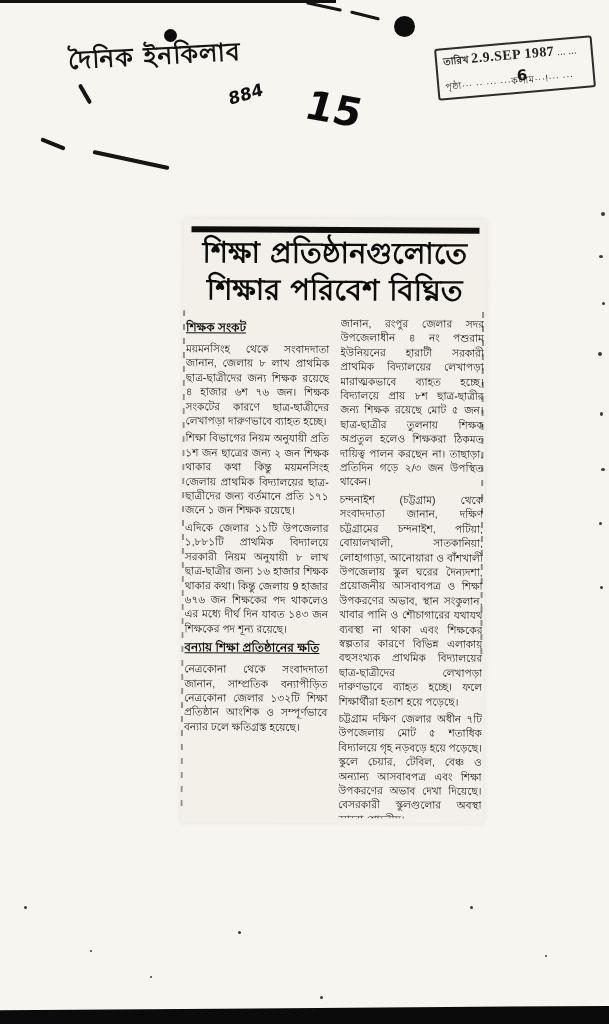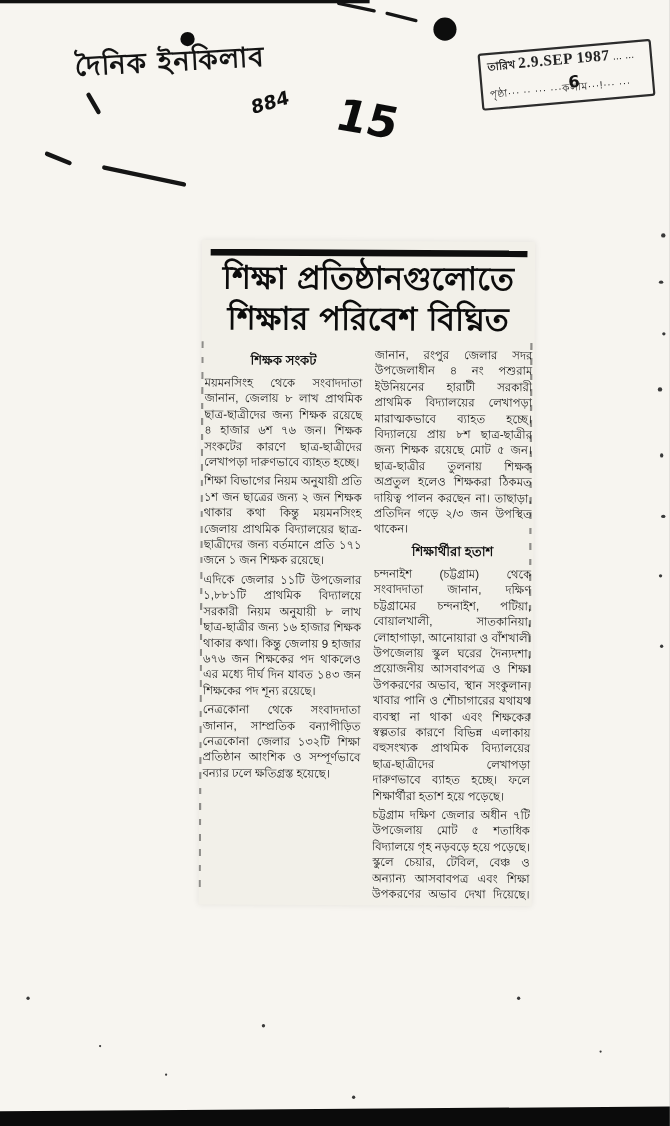--- a/index.html
+++ b/index.html
@@ -54,21 +54,21 @@
   .clip-edge-right{left:299px;top:92px;height:350px;}
   .headline-rule{width:288px;height:6px;background:#0e0e0e;margin:8px auto 2px auto;}
   .headline{
     font-family:"DejaVu Sans",sans-serif;font-weight:bold;
     font-size:29px;line-height:37px;text-align:center;color:#0c0c0c;
     letter-spacing:0px;white-space:nowrap;
   }
   .columns{display:flex;gap:11px;margin:7px 2px 0 3px;}
   .col{width:146px;height:502px;overflow:hidden;}
   .para{font-size:10.5px;line-height:14.4px;text-align:justify;margin:0 0 3px 0;color:#191919;}
-  .subhead{font-size:12px;font-weight:bold;text-align:center;margin:3px 0 3px 0;color:#111;}
+  .subhead{font-size:12px;font-weight:bold;margin:3px 0 3px 0;color:#111;text-decoration:underline;}
 </style>
 </head>
 <body>
 
 <div id="page">
 
   <div class="top-edge-line"></div>
   <div class="bottom-band"></div>
   <div class="dot dot-small"></div>
   <div class="dot dot-large"></div>
@@ -105,27 +105,27 @@
     <div class="headline">শিক্ষা প্রতিষ্ঠানগুলোতে</div>
     <div class="headline">শিক্ষার পরিবেশ বিঘ্নিত</div>
 
     <div class="columns">
 
       <div class="col">
         <div class="subhead">শিক্ষক সংকট</div>
         <p class="para">ময়মনসিংহ থেকে সংবাদদাতা জানান, জেলায় ৮ লাখ প্রাথমিক ছাত্র-ছাত্রীদের জন্য শিক্ষক রয়েছে ৪ হাজার ৬শ ৭৬ জন। শিক্ষক সংকটের কারণে ছাত্র-ছাত্রীদের লেখাপড়া দারুণভাবে ব্যাহত হচ্ছে।</p>
         <p class="para">শিক্ষা বিভাগের নিয়ম অনুযায়ী প্রতি ১শ জন ছাত্রের জন্য ২ জন শিক্ষক থাকার কথা কিন্তু ময়মনসিংহ জেলায় প্রাথমিক বিদ্যালয়ের ছাত্র-ছাত্রীদের জন্য বর্তমানে প্রতি ১৭১ জনে ১ জন শিক্ষক রয়েছে।</p>
         <p class="para">এদিকে জেলার ১১টি উপজেলার ১,৮৮১টি প্রাথমিক বিদ্যালয়ে সরকারী নিয়ম অনুযায়ী ৮ লাখ ছাত্র-ছাত্রীর জন্য ১৬ হাজার শিক্ষক থাকার কথা। কিন্তু জেলায় 9 হাজার ৬৭৬ জন শিক্ষকের পদ থাকলেও এর মধ্যে দীর্ঘ দিন যাবত ১৪৩ জন শিক্ষকের পদ শূন্য রয়েছে।</p>
+        <div class="subhead">বন্যায় শিক্ষা প্রতিষ্ঠানের ক্ষতি</div>
         <p class="para">নেত্রকোনা থেকে সংবাদদাতা জানান, সাম্প্রতিক বন্যাপীড়িত নেত্রকোনা জেলার ১৩২টি শিক্ষা প্রতিষ্ঠান আংশিক ও সম্পূর্ণভাবে বন্যার ঢলে ক্ষতিগ্রস্ত হয়েছে।</p>
 
       </div>
 
       <div class="col">
         <p class="para">জানান, রংপুর জেলার সদর উপজেলাধীন ৪ নং পশুরাম ইউনিয়নের হারাটী সরকারী প্রাথমিক বিদ্যালয়ের লেখাপড়া মারাত্মকভাবে ব্যাহত হচ্ছে। বিদ্যালয়ে প্রায় ৮শ ছাত্র-ছাত্রীর জন্য শিক্ষক রয়েছে মোট ৫ জন। ছাত্র-ছাত্রীর তুলনায় শিক্ষক অপ্রতুল হলেও শিক্ষকরা ঠিকমত দায়িত্ব পালন করছেন না। তাছাড়া, প্রতিদিন গড়ে ২/৩ জন উপস্থিত থাকেন।</p>
-        <div class="subhead">শিক্ষার্থীরা হতাশ</div>
         <p class="para">চন্দনাইশ (চট্টগ্রাম) থেকে সংবাদদাতা জানান, দক্ষিণ চট্টগ্রামের চন্দনাইশ, পটিয়া, বোয়ালখালী, সাতকানিয়া, লোহাগাড়া, আনোয়ারা ও বাঁশখালী উপজেলায় স্কুল ঘরের দৈন্যদশা, প্রয়োজনীয় আসবাবপত্র ও শিক্ষা উপকরণের অভাব, স্থান সংকুলান, খাবার পানি ও শৌচাগারের যথাযথ ব্যবস্থা না থাকা এবং শিক্ষকের স্বল্পতার কারণে বিভিন্ন এলাকায় বহুসংখ্যক প্রাথমিক বিদ্যালয়ের ছাত্র-ছাত্রীদের লেখাপড়া দারুণভাবে ব্যাহত হচ্ছে। ফলে শিক্ষার্থীরা হতাশ হয়ে পড়েছে।</p>
         <p class="para">চট্টগ্রাম দক্ষিণ জেলার অধীন ৭টি উপজেলায় মোট ৫ শতাধিক বিদ্যালয়ে গৃহ নড়বড়ে হয়ে পড়েছে। স্কুলে চেয়ার, টেবিল, বেঞ্চ ও অন্যান্য আসবাবপত্র এবং শিক্ষা উপকরণের অভাব দেখা দিয়েছে। বেসরকারী স্কুলগুলোর অবস্থা আরো শোচনীয়।</p>
 
       </div>
     </div>
   </div>
 
   <div class="speck" style="left:601px;top:212px;width:4px;height:4px;"></div>
   <div class="speck" style="left:599px;top:255px;width:4px;height:3px;"></div>
   <div class="speck" style="left:602px;top:302px;width:3px;height:3px;"></div>

